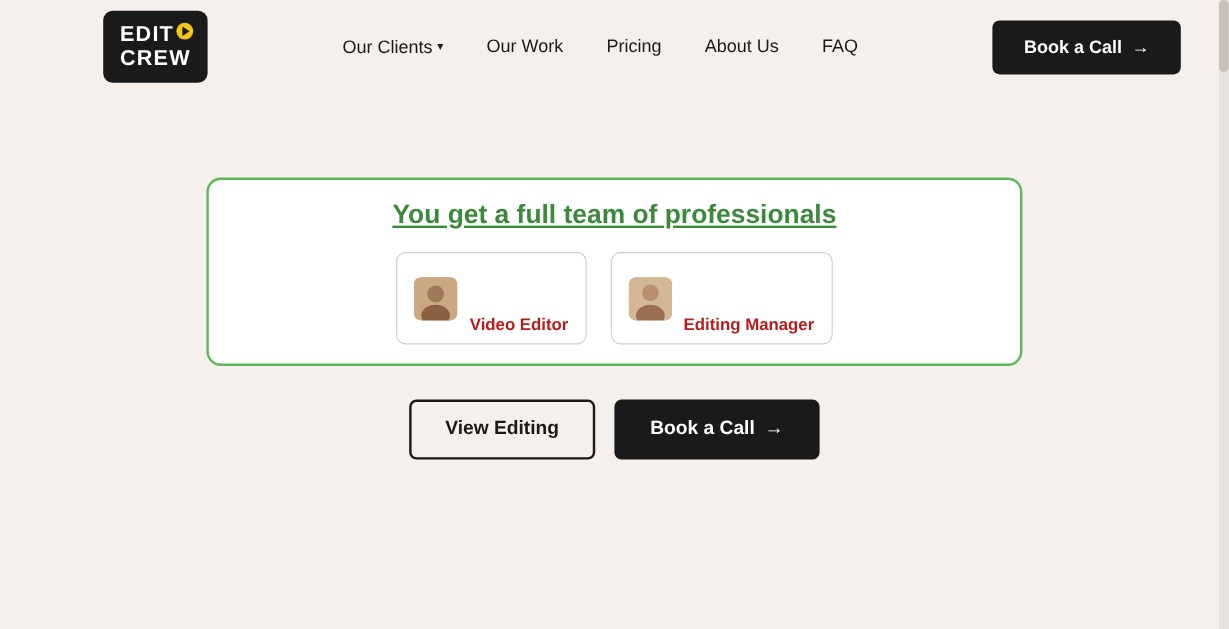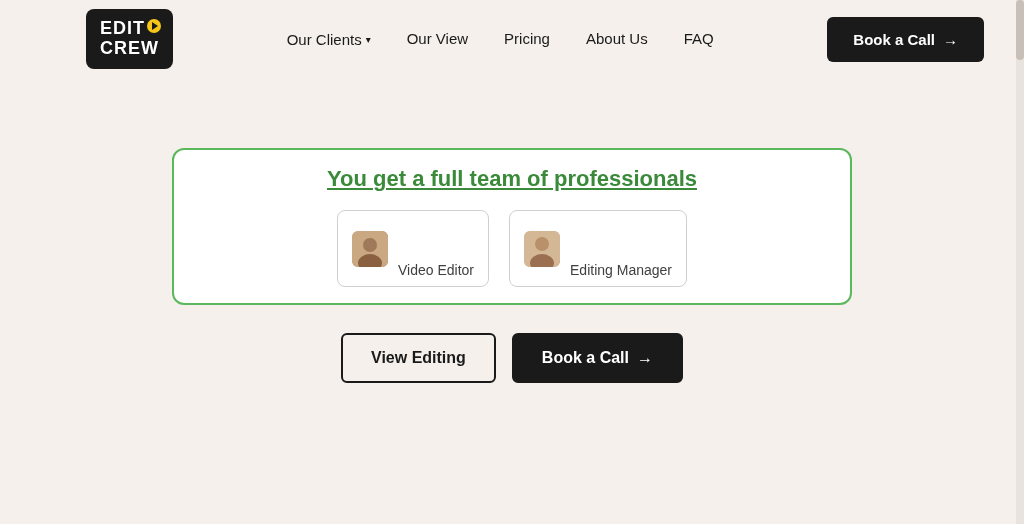--- a/index.html
+++ b/index.html
@@ -207,22 +207,22 @@
     .avatar-creative-producer {
       background: linear-gradient(135deg, #c9956a 0%, #a06840 100%);
       display: flex;
       align-items: center;
       justify-content: center;
       font-size: 18px;
     }
 
     .member-label {
       font-size: 14px;
-      font-weight: 400;
-      color: #404040;
+      font-weight: 700;
+      color: #b91c1c;
       margin-top: 43px;
     }
 
     
     .cta-buttons {
       display: flex;
       gap: 16px;
       margin-top: 28px;
     }
 
@@ -282,21 +282,21 @@
 
   <ul class="nav-links">
     <li>
       <a href="#" class="dropdown">
         <span>Our Clients</span>
         <span class="chevron">▾</span>
       </a>
     </li>
     <li>
       <a href="#">
-        <span>Our View</span>
+        <span>Our Work</span>
       </a>
     </li>
     <li>
       <a href="#">
         <span>Pricing</span>
       </a>
     </li>
     <li>
       <a href="#">
         <span>About Us</span>

